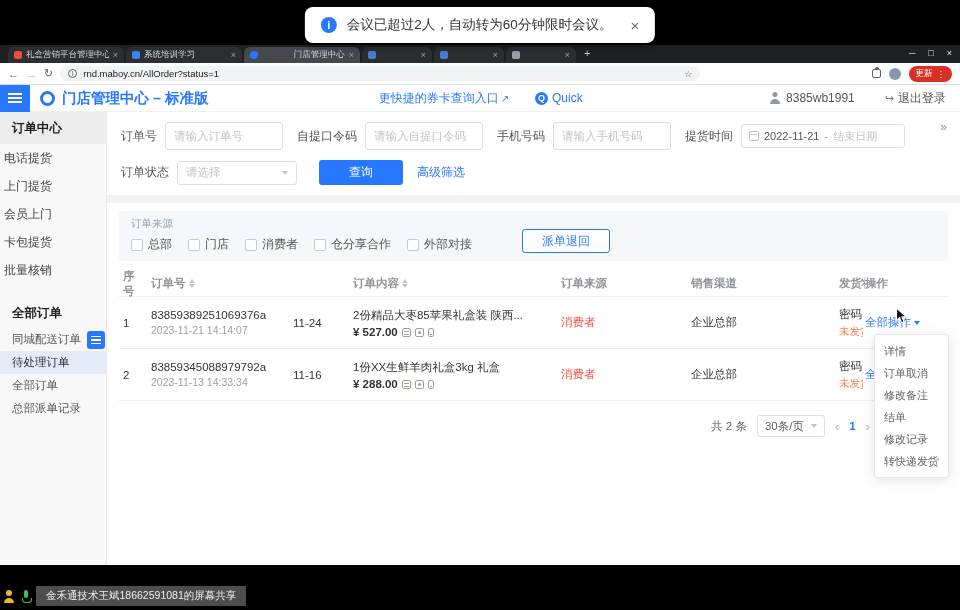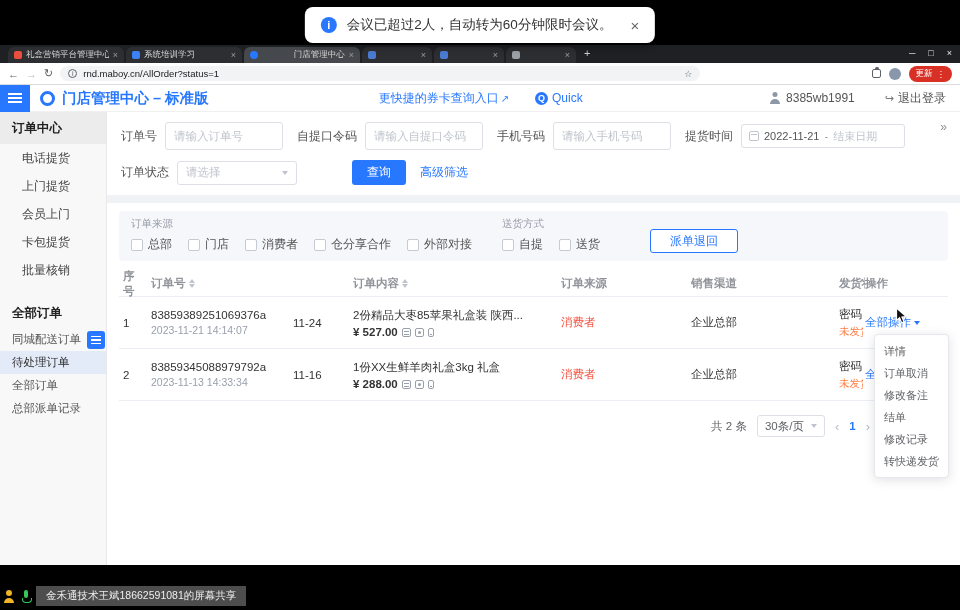--- a/index.html
+++ b/index.html
@@ -73,21 +73,21 @@
   .person-ic::after { content:""; position:absolute; bottom:0; left:50%; transform:translateX(-50%);
                       width:10px; height:5px; border-radius:5px 5px 0 0; background:#8d97a5; }
   .logout { display:flex; align-items:center; gap:4px; margin:0 14px 0 30px; color:#555; font-size:12px; cursor:pointer;}
   .logout-ic { color:#777; font-size:11px; }
 
   
   .app-body { flex:1; display:flex; background:#f0f2f5; min-height:0; }
   .sidebar { width:107px; flex:none; background:#f8f8f9; border-right:1px solid #e9e9e9; position:relative; }
   .side-head { height:32px; line-height:32px; padding-left:12px; background:#ececec;
                font-weight:bold; font-size:12.5px; color:#222; }
-  .side-item { height:28px; line-height:28px; padding-left:22px; font-size:12px; color:#444; cursor:pointer;}
+  .side-item { height:28px; line-height:28px; padding-left:4px; font-size:12px; color:#444; cursor:pointer;}
   .side-head2 { height:30px; line-height:30px; padding-left:12px; margin-top:14px;
                 font-weight:bold; font-size:12.5px; color:#222; cursor:pointer;}
   .side-sub { height:23px; line-height:23px; padding-left:12px; font-size:11.5px; color:#555; cursor:pointer;
               white-space:nowrap; overflow:hidden;}
   .side-sub.active { background:#e4ebf8; color:#2d2d2d; }
   .side-toggle { position:absolute; right:1px; top:219px; width:18px; height:18px; background:#2878ff;
                  border-radius:3px; display:flex; flex-direction:column; justify-content:center;
                  align-items:center; gap:2px; cursor:pointer; }
   .side-toggle i { width:10px; height:1.5px; background:#fff; }
 
@@ -107,21 +107,21 @@
   .date-val { font-size:11px; color:#555; white-space:nowrap;}
   .date-sep { font-size:11px; color:#999; }
   .date-end { font-size:11px; color:#c0c4cc; white-space:nowrap;}
   .sel-box { width:120px; height:24px; border:1px solid #dcdfe6; border-radius:3px; display:flex;
              align-items:center; justify-content:space-between; padding:0 8px; cursor:pointer;}
   .sel-ph { color:#c0c4cc; font-size:11.5px; }
   .caret { display:inline-block; width:0; height:0; border-left:3.5px solid transparent;
            border-right:3.5px solid transparent; border-top:4px solid #c0c4cc; margin-left:3px; }
   .caret.blue { border-top-color:#2878ff; }
   .btn-primary { background:#2878ff; color:#fff; border:none; border-radius:3px; height:25px;
-                 padding:0 15px; font-size:12px; margin-left:41px; cursor:pointer; font-family:inherit;}
+                 padding:0 30px; font-size:12px; margin-left:8px; cursor:pointer; font-family:inherit;}
   .adv-link { color:#2878ff; font-size:12px; margin-left:14px; cursor:pointer; white-space:nowrap;}
   .gap8 { height:8px; background:#f0f2f5; flex:none;}
 
   .table-card { background:#fff; flex:1; padding:8px 12px; min-height:0; }
   .cb-box { background:#f6f7fa; border-radius:4px; padding:6px 12px 8px; display:flex; gap:30px;
             align-items:flex-end; }
   .cb-label { font-size:10.5px; color:#9aa0ab; margin-bottom:5px; }
   .cb-row { display:flex; gap:16px; align-items:center; }
   .cb { display:flex; gap:5px; align-items:center; font-size:12px; color:#555; cursor:pointer; white-space:nowrap;}
   .cb .box { width:12px; height:12px; border:1px solid #c5cad3; border-radius:2px; background:#fff; flex:none;}
@@ -371,33 +371,20 @@
                 <label class="cb">
                     <span class="box"></span>
                     <span>仓分享合作</span>
                   </label>
                 <label class="cb">
                     <span class="box"></span>
                     <span>外部对接</span>
                   </label>
               </div>
             </div>
-            <div class="cb-group">
-              <div class="cb-label">送货方式</div>
-              <div class="cb-row">
-                <label class="cb">
-                    <span class="box"></span>
-                    <span>自提</span>
-                  </label>
-                <label class="cb">
-                    <span class="box"></span>
-                    <span>送货</span>
-                  </label>
-              </div>
-            </div>
             <button class="btn-outline">派单退回</button>
           </div>
 
           <div class="tbl">
             <div class="tr head">
               <div class="cell c-idx">序号</div>
               <div class="cell c-orderno"><span>订单号</span><span class="sort">
                     <i class="up"></i>
                     <i class="down"></i>
                   </span></div>

